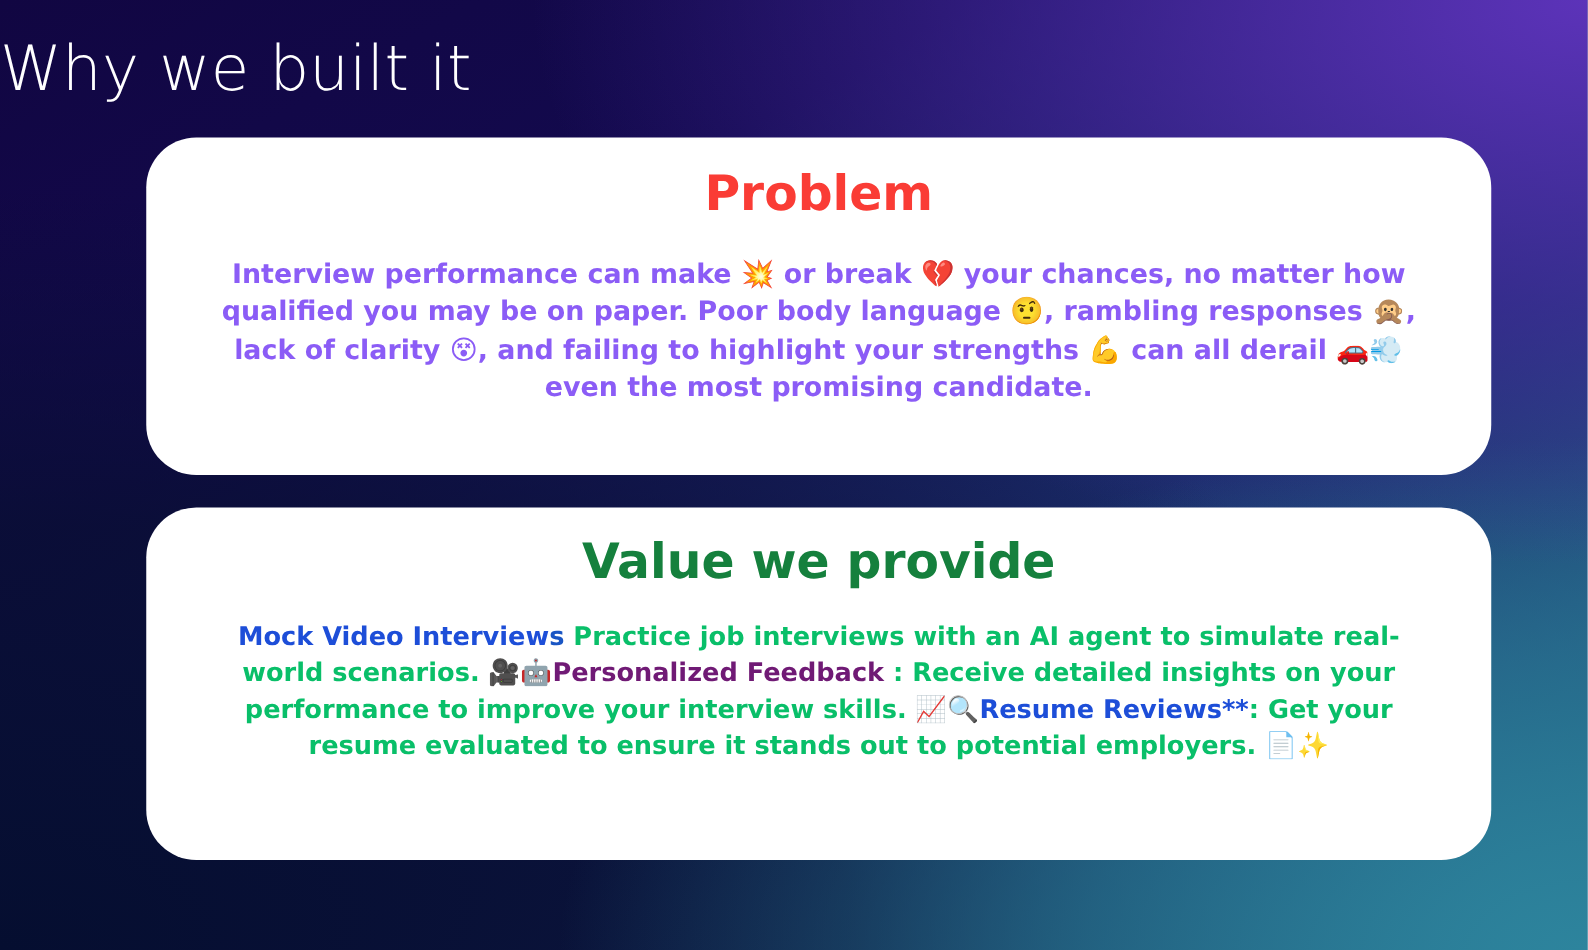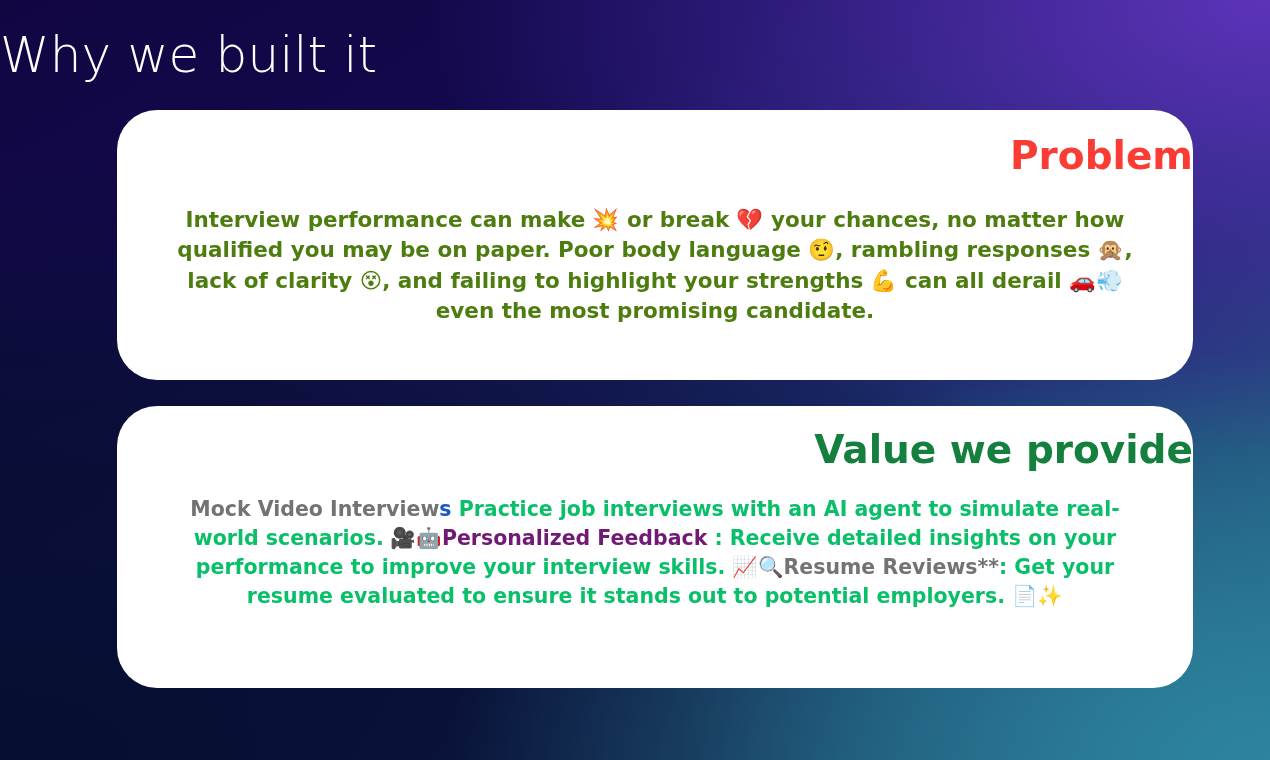--- a/index.html
+++ b/index.html
@@ -44,21 +44,21 @@
     left: 117px;
     width: 1076px;
     background: #ffffff;
     border-radius: 40px;
     box-sizing: border-box;
   }
   .card-problem { top: 110px; height: 270px; }
   .card-value   { top: 406px; height: 282px; }
 
   .card-heading {
-    text-align: right;
+    text-align: center;
     font-weight: bold;
     line-height: 1.1;
     font-family: "DejaVu Sans", sans-serif;
   }
   .card-problem .card-heading {
     color: #fa3c35;
     font-size: 39px;
     padding-top: 25px;
   }
   .card-value .card-heading {
@@ -66,33 +66,33 @@
     font-size: 39px;
     padding-top: 23px;
   }
 
   .card-body {
     text-align: center;
     font-weight: bold;
     font-family: "DejaVu Sans", sans-serif;
   }
   .card-problem .card-body {
-    color: #4d7c0f;
+    color: #8b5cf6;
     font-size: 21.5px;
     line-height: 30.5px;
     padding: 27px 48px 0 48px;
   }
   .card-value .card-body {
     font-size: 20.5px;
     line-height: 29px;
     padding: 23px 60px 0 60px;
     color: #09bf69;
   }
 
-  .tx-black { color: #737373; }
+  .tx-black { color: #1d4ed8; }
   .tx-navy  { color: #701a75; }
   .tx-blue  { color: #1a56c4; }
   .tx-green { color: #09bf69; }
   .emoji {
     font-family: "DejaVu Sans", sans-serif;
   }
 </style>
 </head>
 <body>
 

